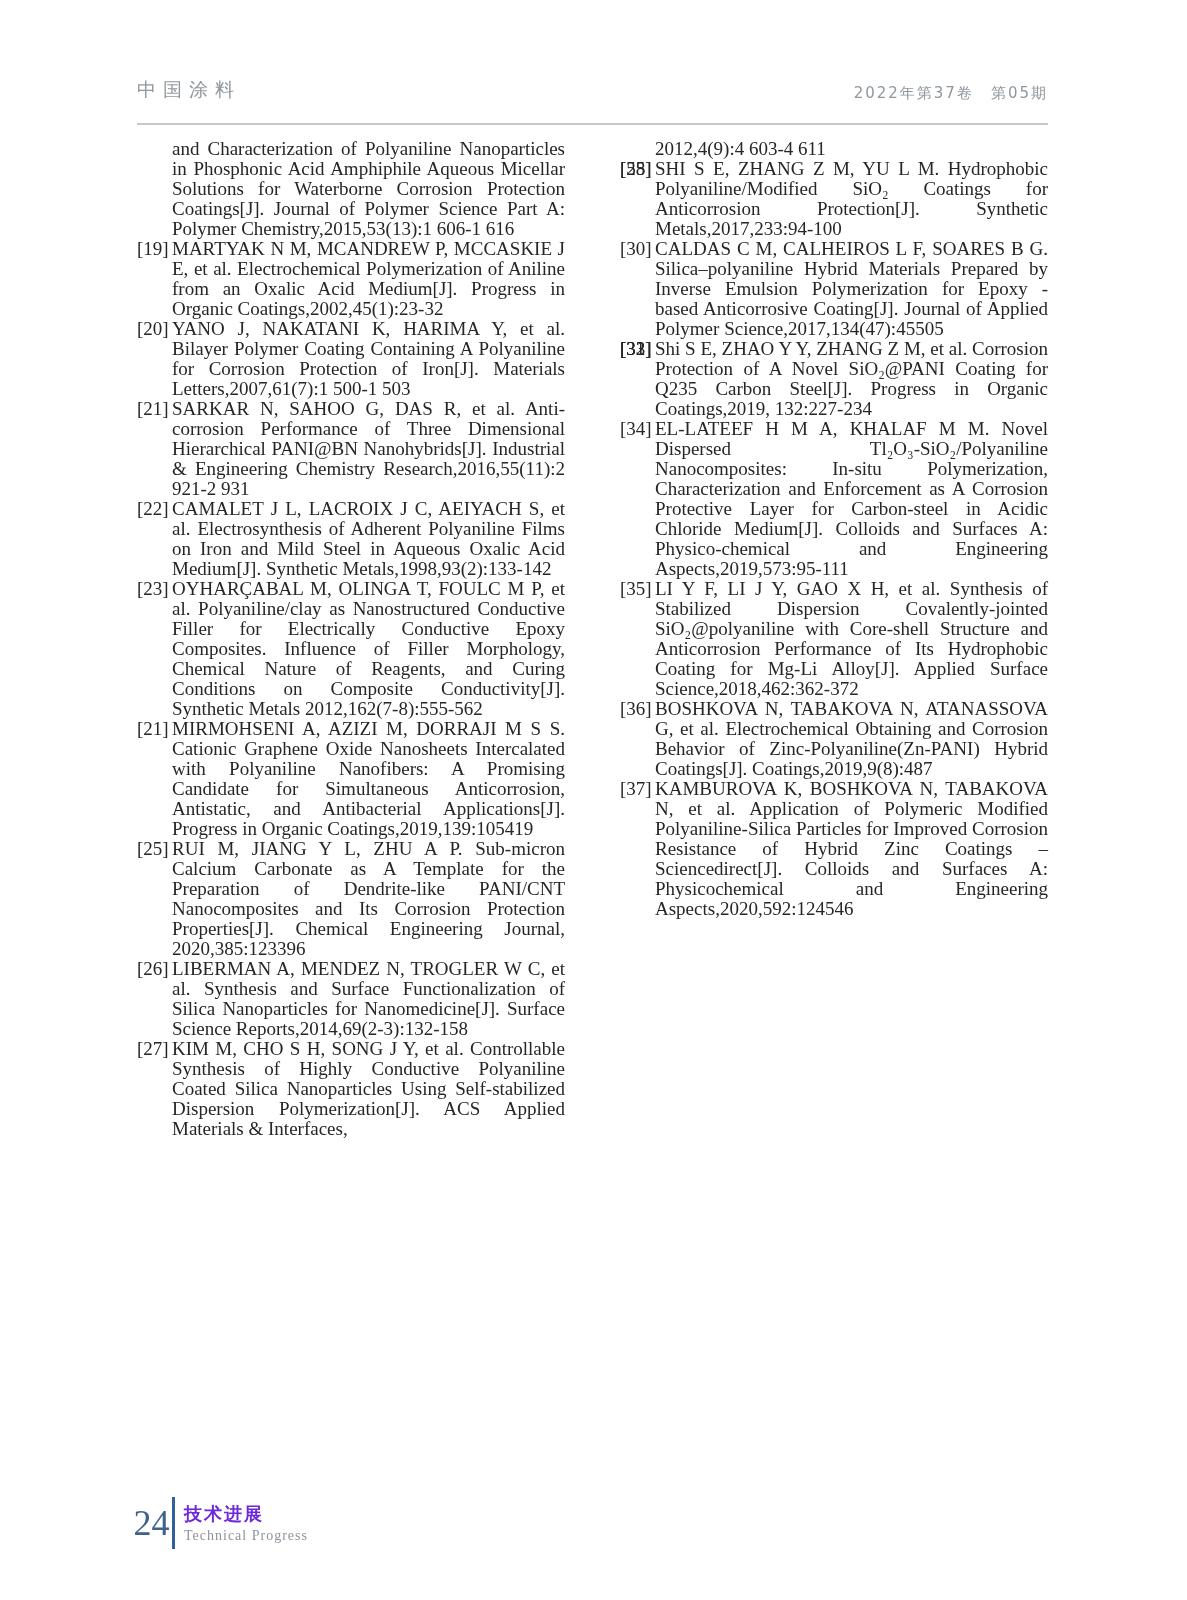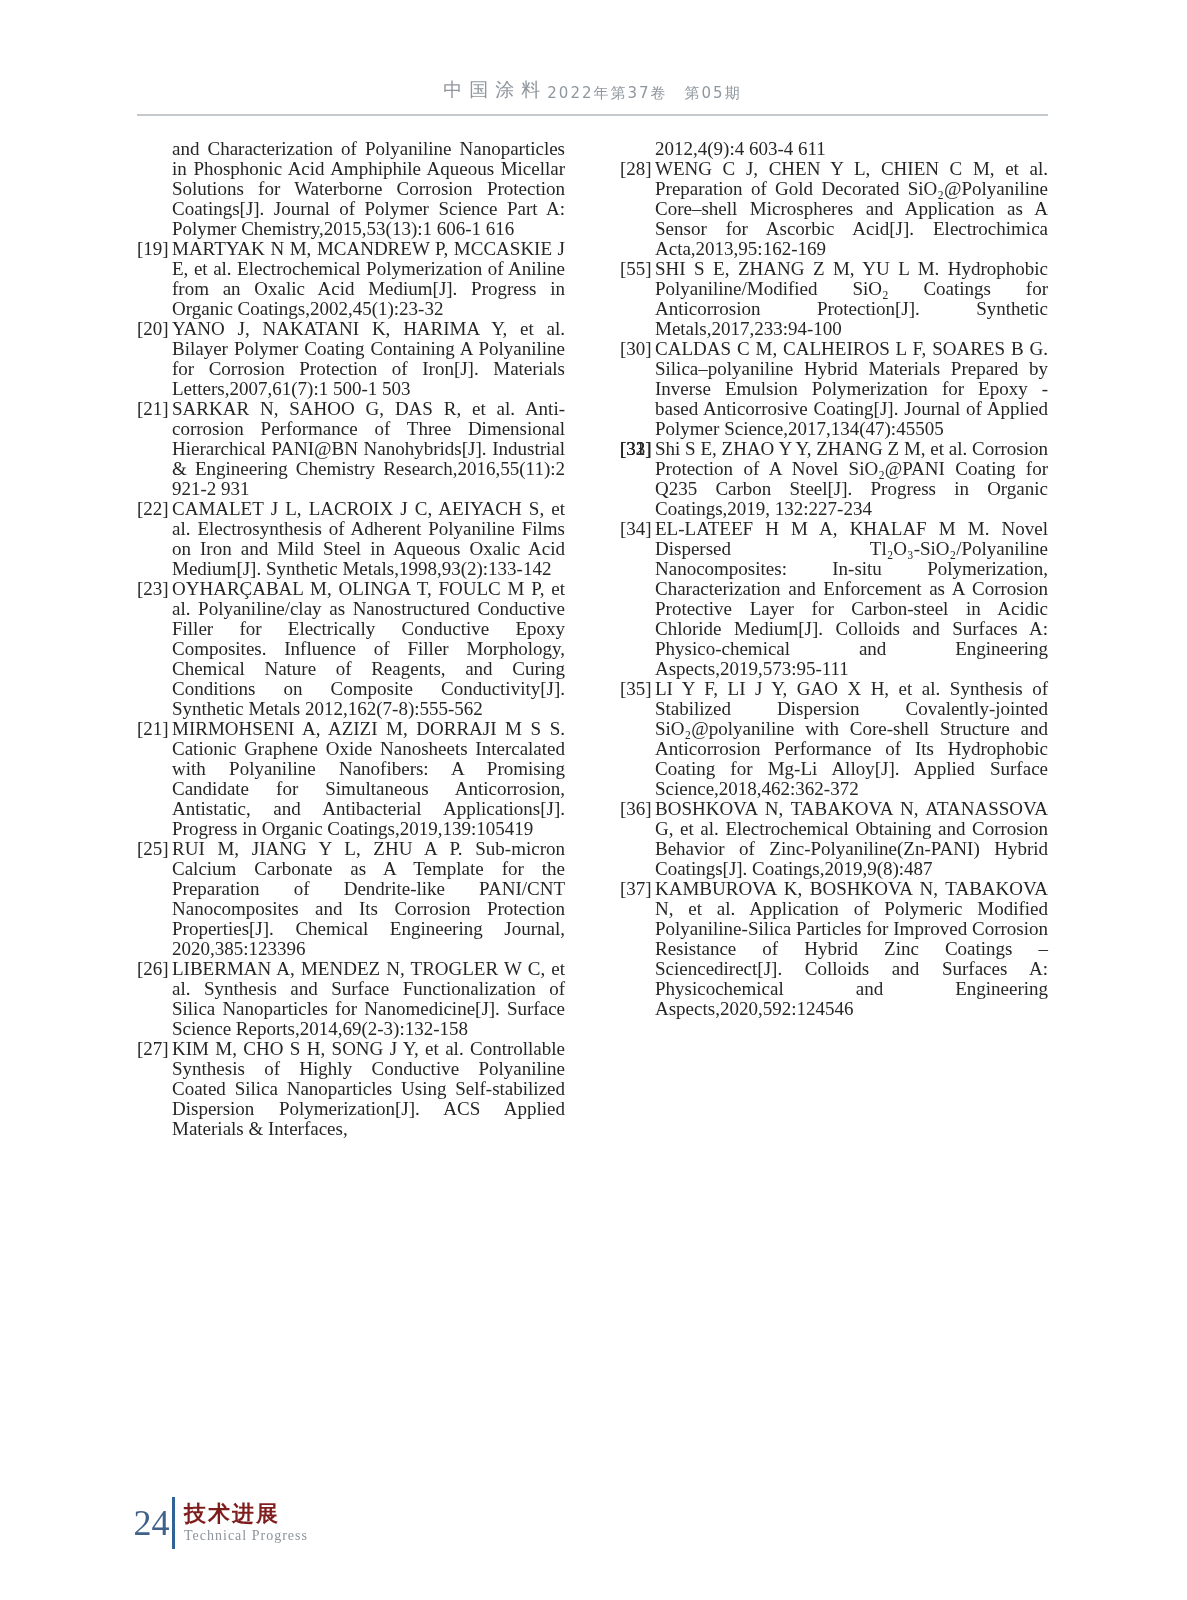--- a/index.html
+++ b/index.html
@@ -4,22 +4,22 @@
 <style>
   html, body { margin: 0; padding: 0; }
   body { width: 1187px; height: 1600px; background: #ffffff; }
   .page {
     position: relative; width: 1187px; height: 1600px;
     background: #ffffff; overflow: hidden;
     font-family: "Liberation Serif", "DejaVu Serif", serif;
   }
   .header {
     position: absolute; left: 137px; top: 76px; width: 911px;
-    display: flex; justify-content: center; align-items: flex-end;
-    padding-bottom: 11px; border-bottom: 2px solid #c3c9cd;
+    display: flex; justify-content: space-between; align-items: flex-end;
+    padding-bottom: 20px; border-bottom: 2px solid #c3c9cd;
   }
   .journal-name {
     font-family: "DejaVu Sans", "Liberation Sans", sans-serif;
     font-size: 19px; color: #8f979e; letter-spacing: 7px;
   }
   .issue-info {
     font-family: "DejaVu Sans", "Liberation Sans", sans-serif;
     font-size: 15px; color: #8f979e; letter-spacing: 2px; margin-top: 8px;
   }
   .content {
@@ -38,21 +38,21 @@
     display: flex; align-items: stretch; height: 52px;
   }
   .page-num {
     font-size: 36px; color: #3f618a; align-self: flex-end;
     padding-bottom: 5px; width: 41px; text-align: center;
   }
   .footer-bar { width: 3px; background: #2f6296; }
   .footer-titles { padding-left: 9px; display: flex; flex-direction: column; justify-content: center; }
   .sec-cn {
     font-family: "DejaVu Sans", "Liberation Sans", sans-serif;
-    font-weight: bold; font-size: 22px; color: #7f1d1d; letter-spacing: 2px; line-height: 26px;
+    font-weight: bold; font-size: 18px; color: #6d28d9; letter-spacing: 2px; line-height: 26px;
   }
   .sec-en { font-size: 14px; color: #8d949c; letter-spacing: 1px; line-height: 18px; }
 </style>
 </head>
 <body>
 
 <div class="page">
 
   <div class="header">
     <span class="journal-name">中国涂料</span>
@@ -112,21 +112,20 @@
   </div>
 </div>
     <div class="column" id="col-right">
   <div class="ref">
     <span class="ref-id"></span>
     <span class="ref-text">2012,4(9):4 603-4 611</span>
   </div>
 
   <div class="ref">
     <span class="ref-id">[28]</span>
-    <span class="ref-text">WENG C J, CHEN Y L, CHIEN C M, et al. Preparation of Gold Decorated SiO₂@Polyaniline Core–shell Microspheres and Application as A Sensor for Ascorbic Acid[J]. Electrochimica Acta,2013,95:162-169</span>
   </div>
 
   <div class="ref">
     <span class="ref-id">[55]</span>
     <span class="ref-text">SHI S E, ZHANG Z M, YU L M. Hydrophobic Polyaniline/Modified SiO₂ Coatings for Anticorrosion Protection[J]. Synthetic Metals,2017,233:94-100</span>
   </div>
 
   <div class="ref">
     <span class="ref-id">[30]</span>
     <span class="ref-text">CALDAS C M, CALHEIROS L F, SOARES B G. Silica–polyaniline Hybrid Materials Prepared by Inverse Emulsion Polymerization for Epoxy - based Anticorrosive Coating[J]. Journal of Applied Polymer Science,2017,134(47):45505</span>

